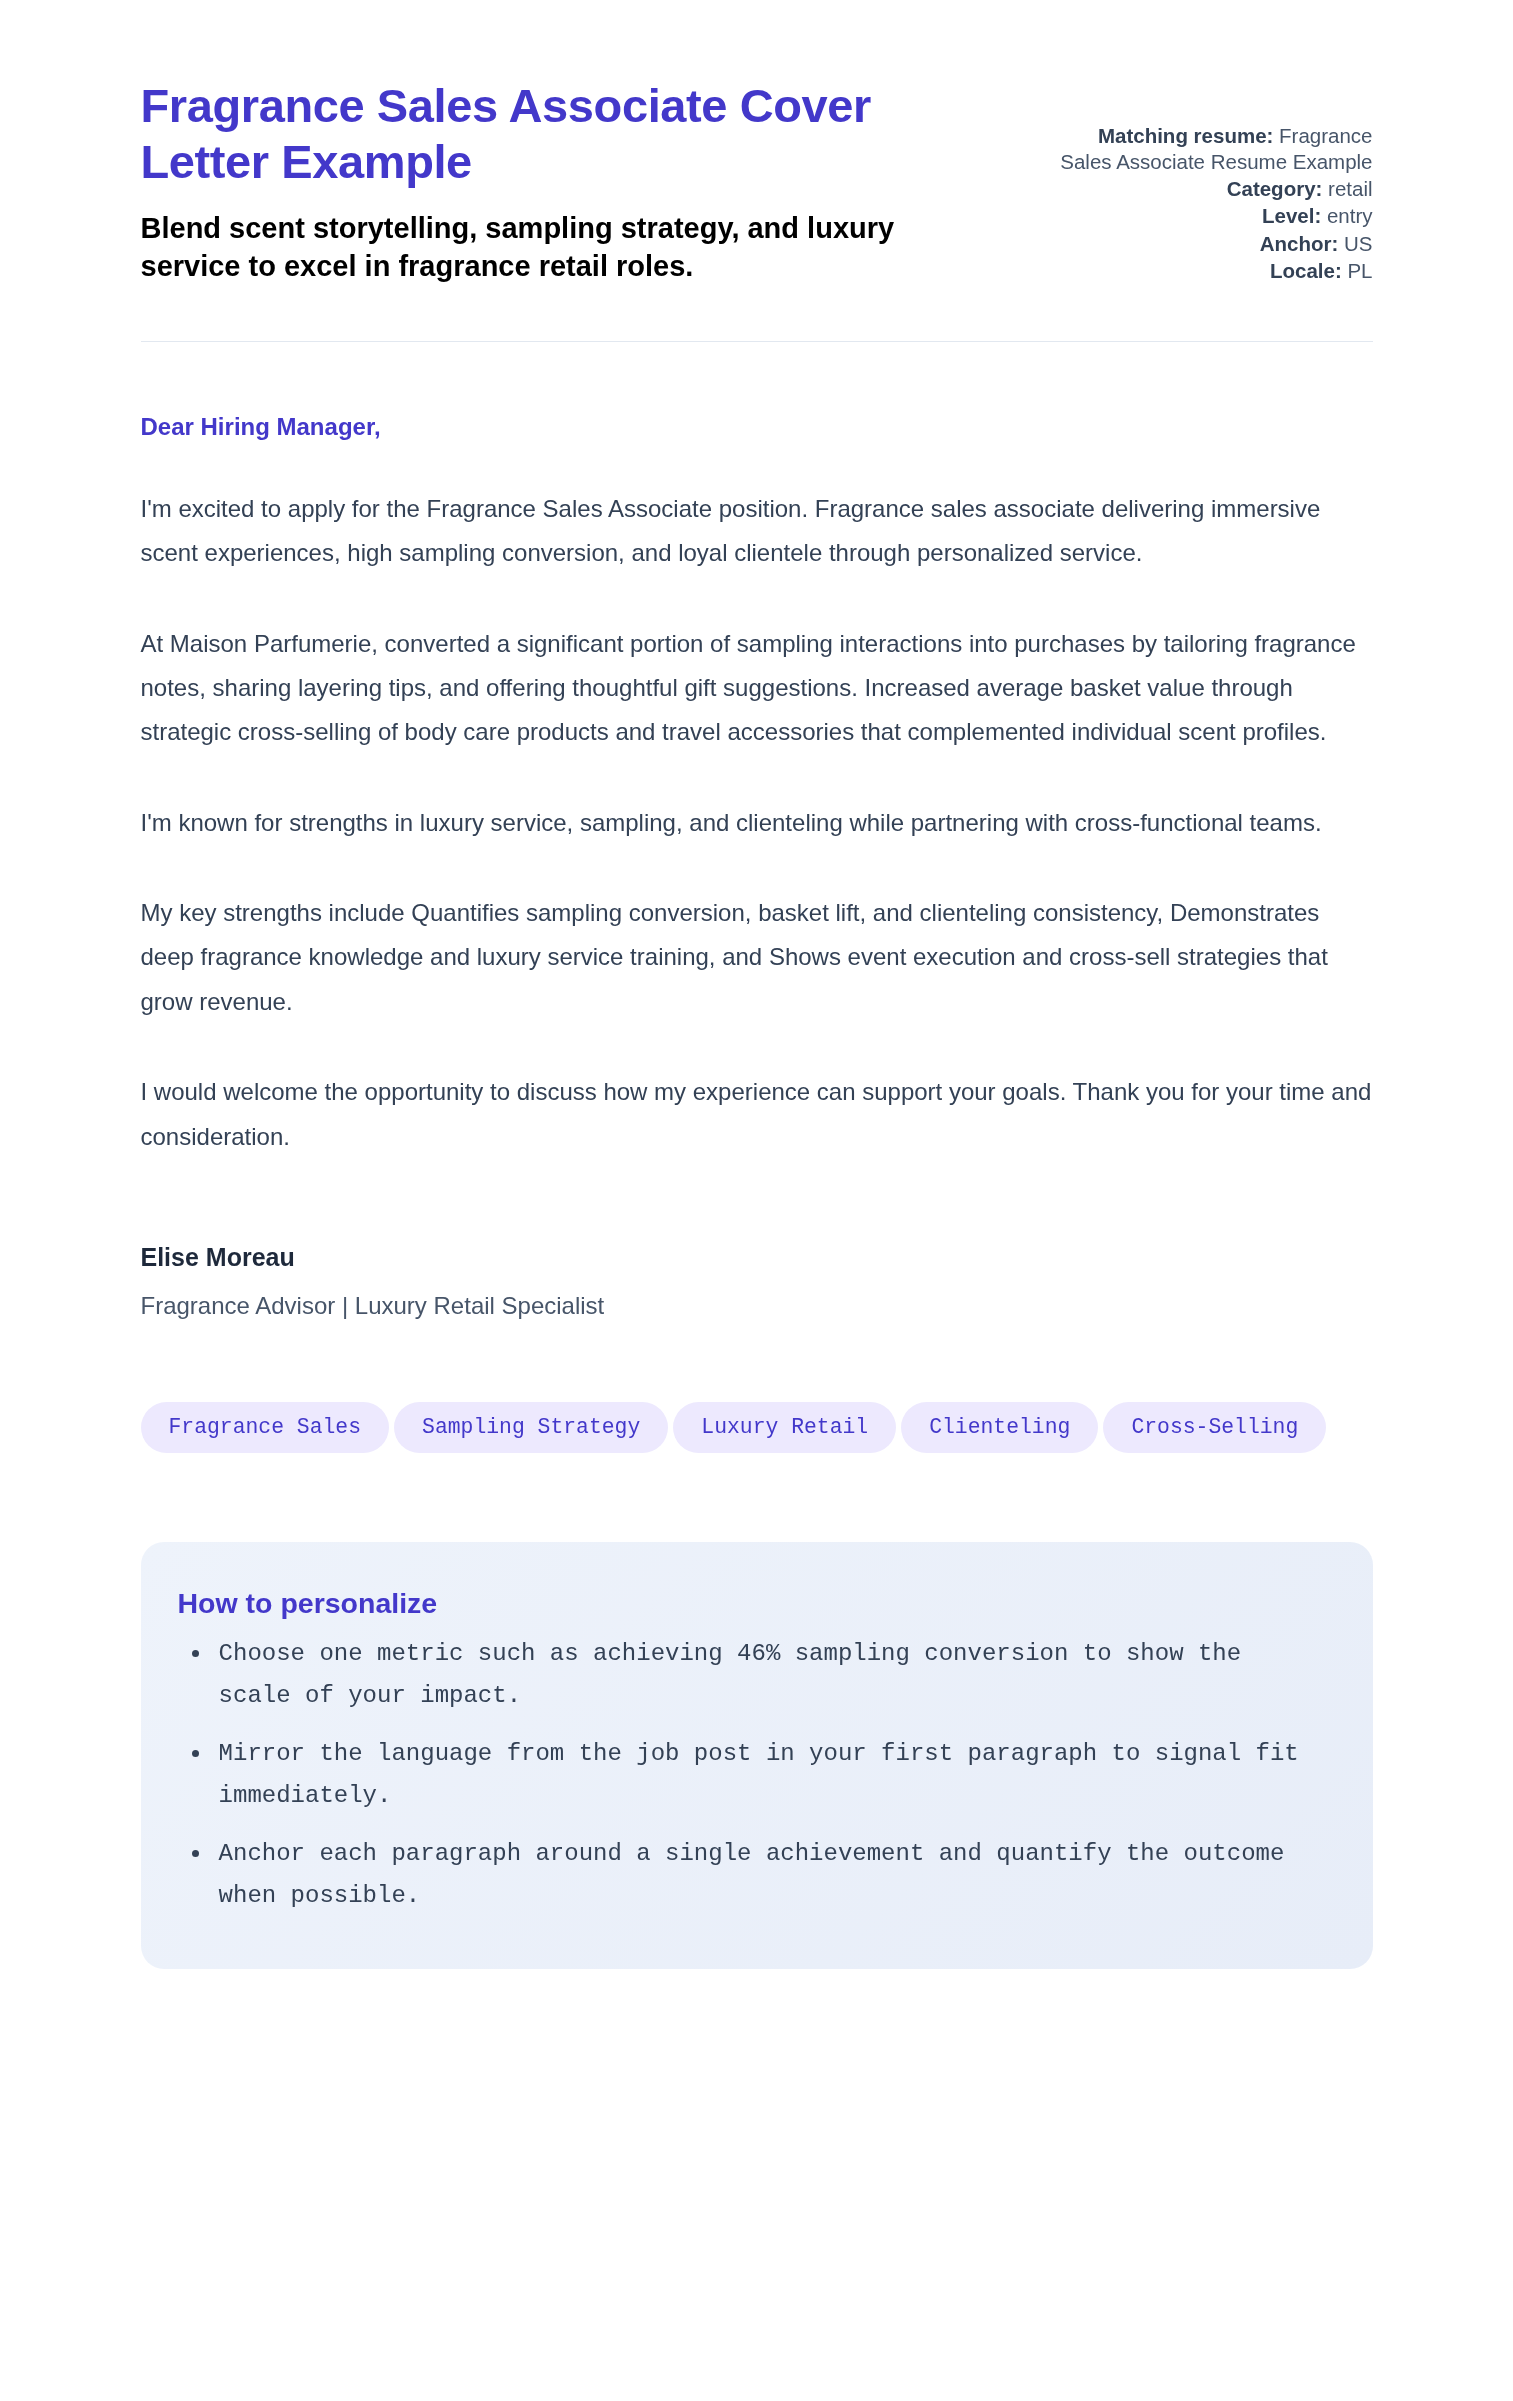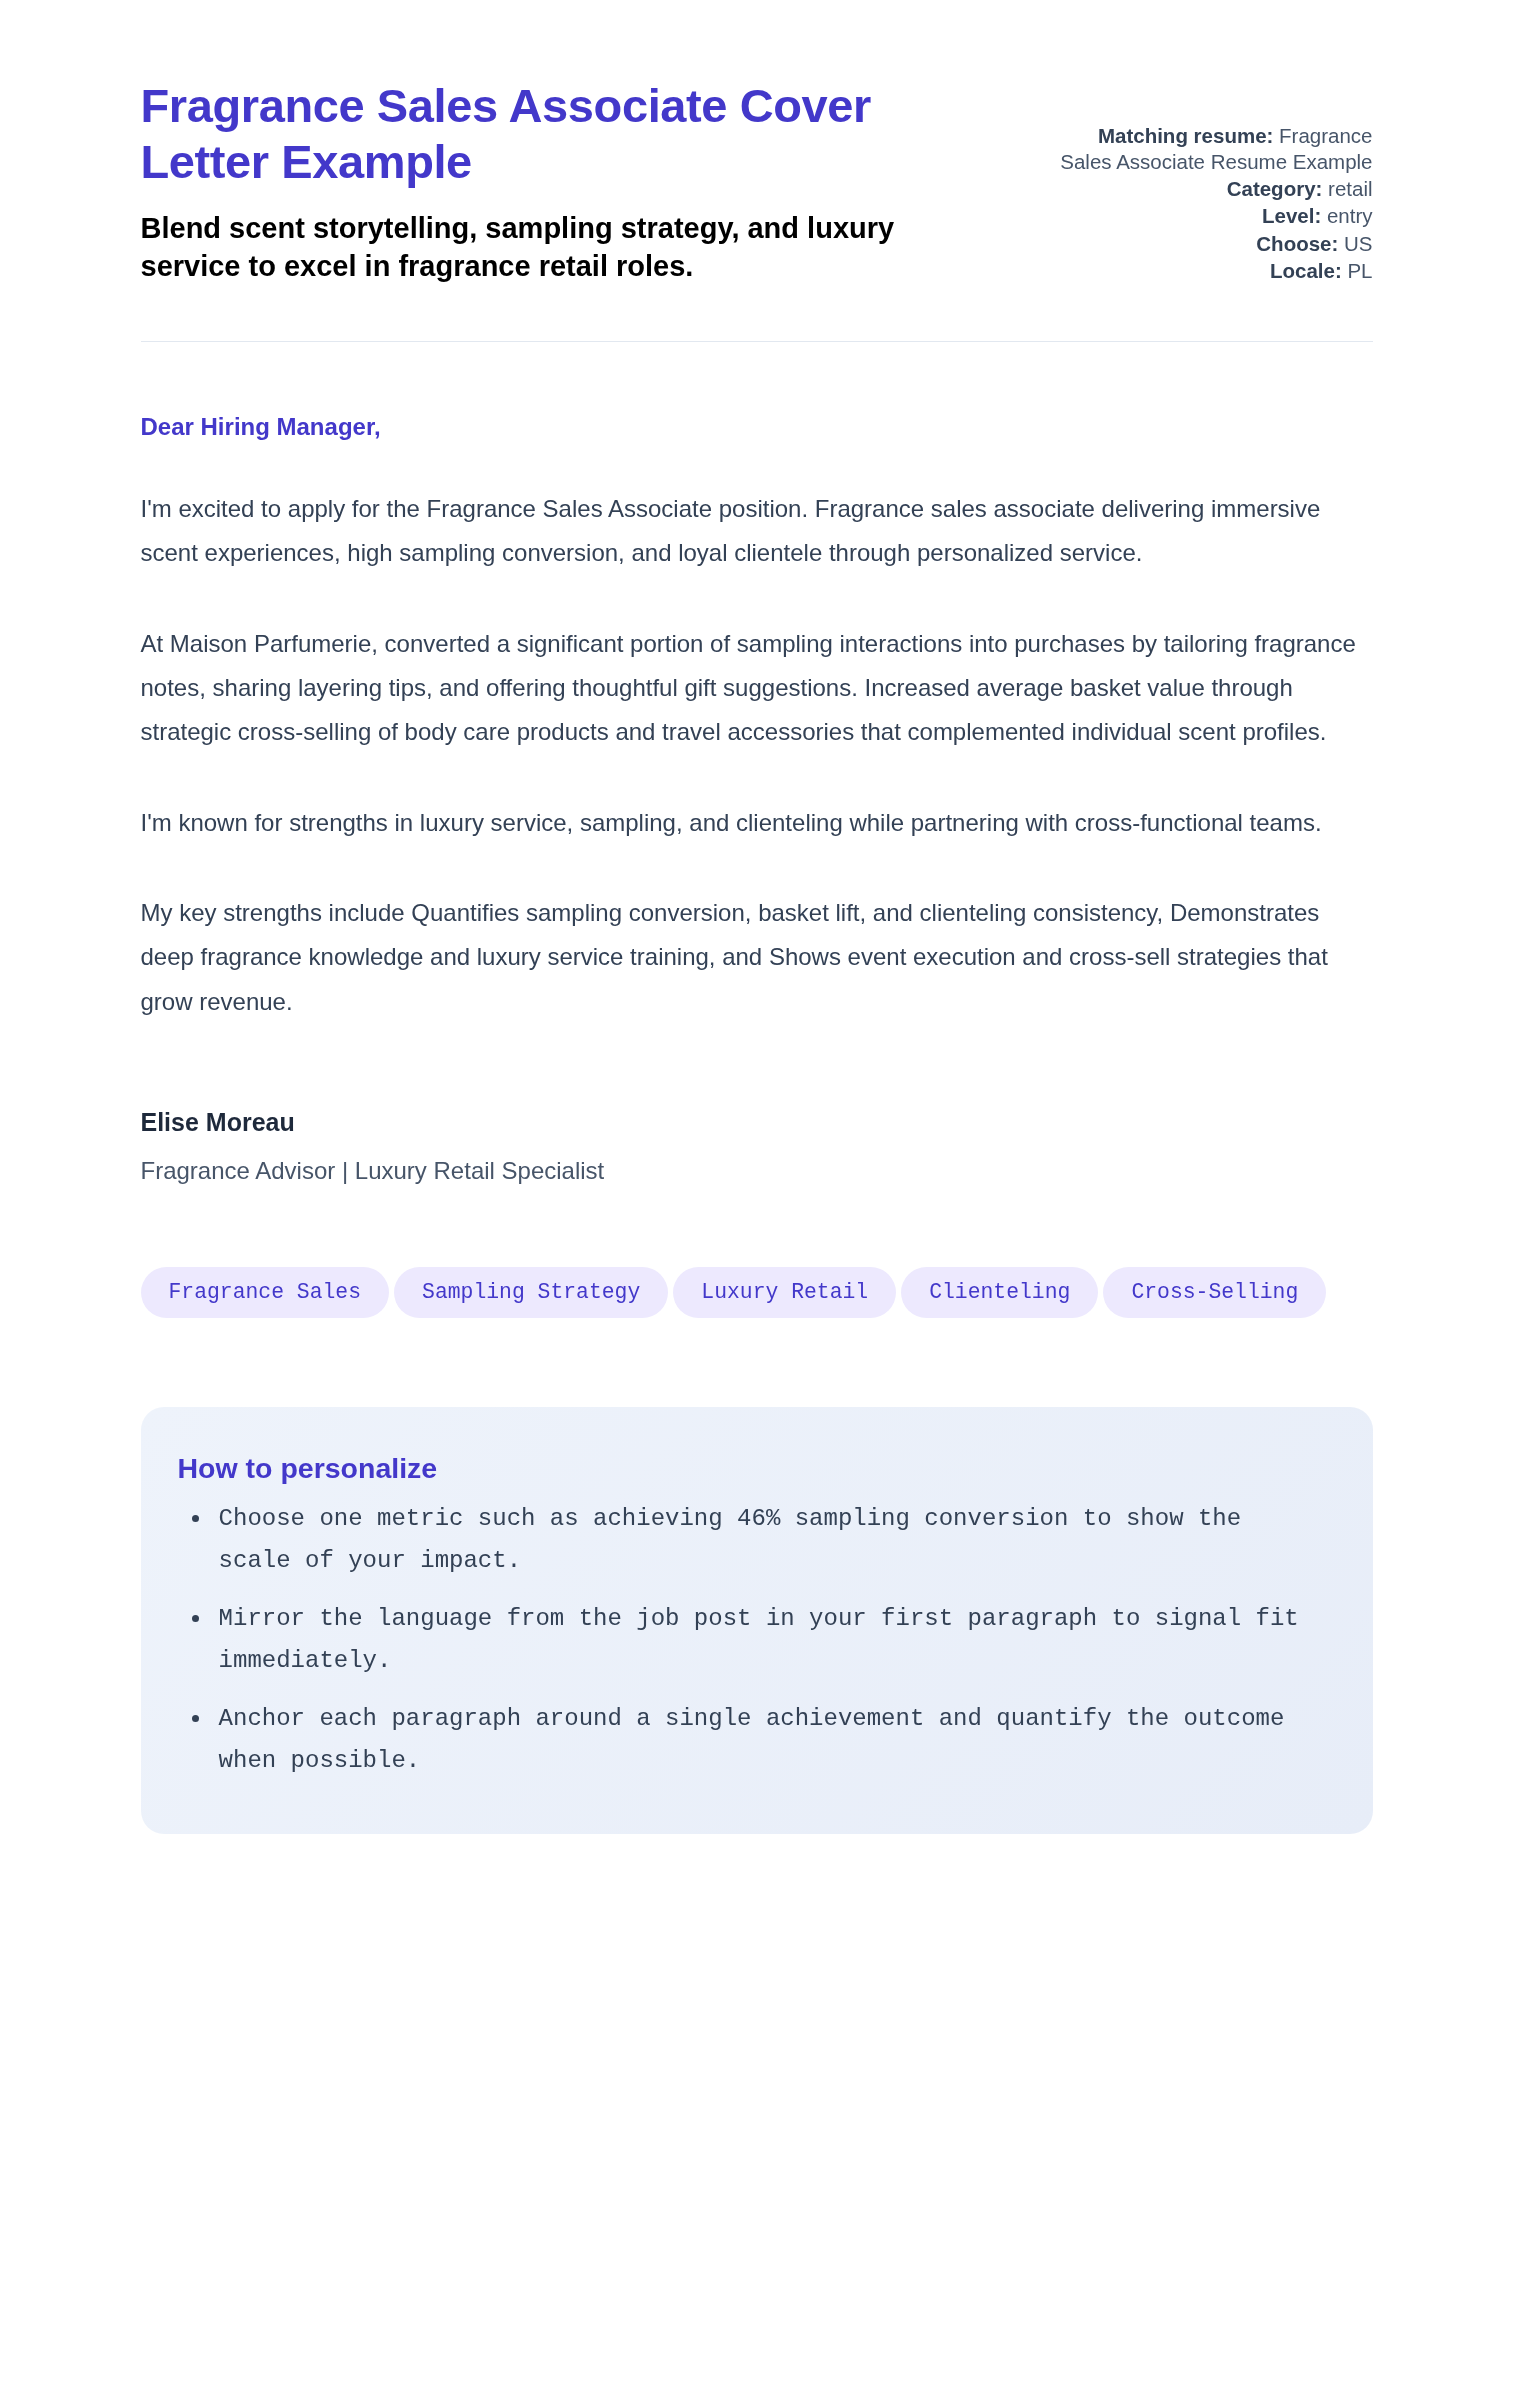--- a/index.html
+++ b/index.html
@@ -151,38 +151,39 @@
       </div>
       <div class="meta-row">
         <span class="meta-label">Category:</span>
         <span class="meta-value">retail</span>
       </div>
       <div class="meta-row">
         <span class="meta-label">Level:</span>
         <span class="meta-value">entry</span>
       </div>
       <div class="meta-row">
-        <span class="meta-label">Choose:</span>
+        <span class="meta-label">Anchor:</span>
         <span class="meta-value">US</span>
       </div>
       <div class="meta-row">
         <span class="meta-label">Locale:</span>
         <span class="meta-value">PL</span>
       </div>
     </aside>
   </header>
 
   <hr class="divider">
 
   <section class="letter">
     <p class="salutation">Dear Hiring Manager,</p>
     <p class="para">I'm excited to apply for the Fragrance Sales Associate position. Fragrance sales associate delivering immersive scent experiences, high sampling conversion, and loyal clientele through personalized service.</p>
     <p class="para">At Maison Parfumerie, converted a significant portion of sampling interactions into purchases by tailoring fragrance notes, sharing layering tips, and offering thoughtful gift suggestions. Increased average basket value through strategic cross-selling of body care products and travel accessories that complemented individual scent profiles.</p>
     <p class="para">I'm known for strengths in luxury service, sampling, and clienteling while partnering with cross-functional teams.</p>
     <p class="para">My key strengths include Quantifies sampling conversion, basket lift, and clienteling consistency, Demonstrates deep fragrance knowledge and luxury service training, and Shows event execution and cross-sell strategies that grow revenue.</p>
+    <p class="para">I would welcome the opportunity to discuss how my experience can support your goals. Thank you for your time and consideration.</p>
     <p class="sig-name">Elise Moreau</p>
     <p class="sig-role">Fragrance Advisor | Luxury Retail Specialist</p>
   </section>
 
   <div class="tags">
     <span class="tag">Fragrance Sales</span>
     <span class="tag">Sampling Strategy</span>
     <span class="tag">Luxury Retail</span>
     <span class="tag">Clienteling</span>
     <span class="tag">Cross-Selling</span>

